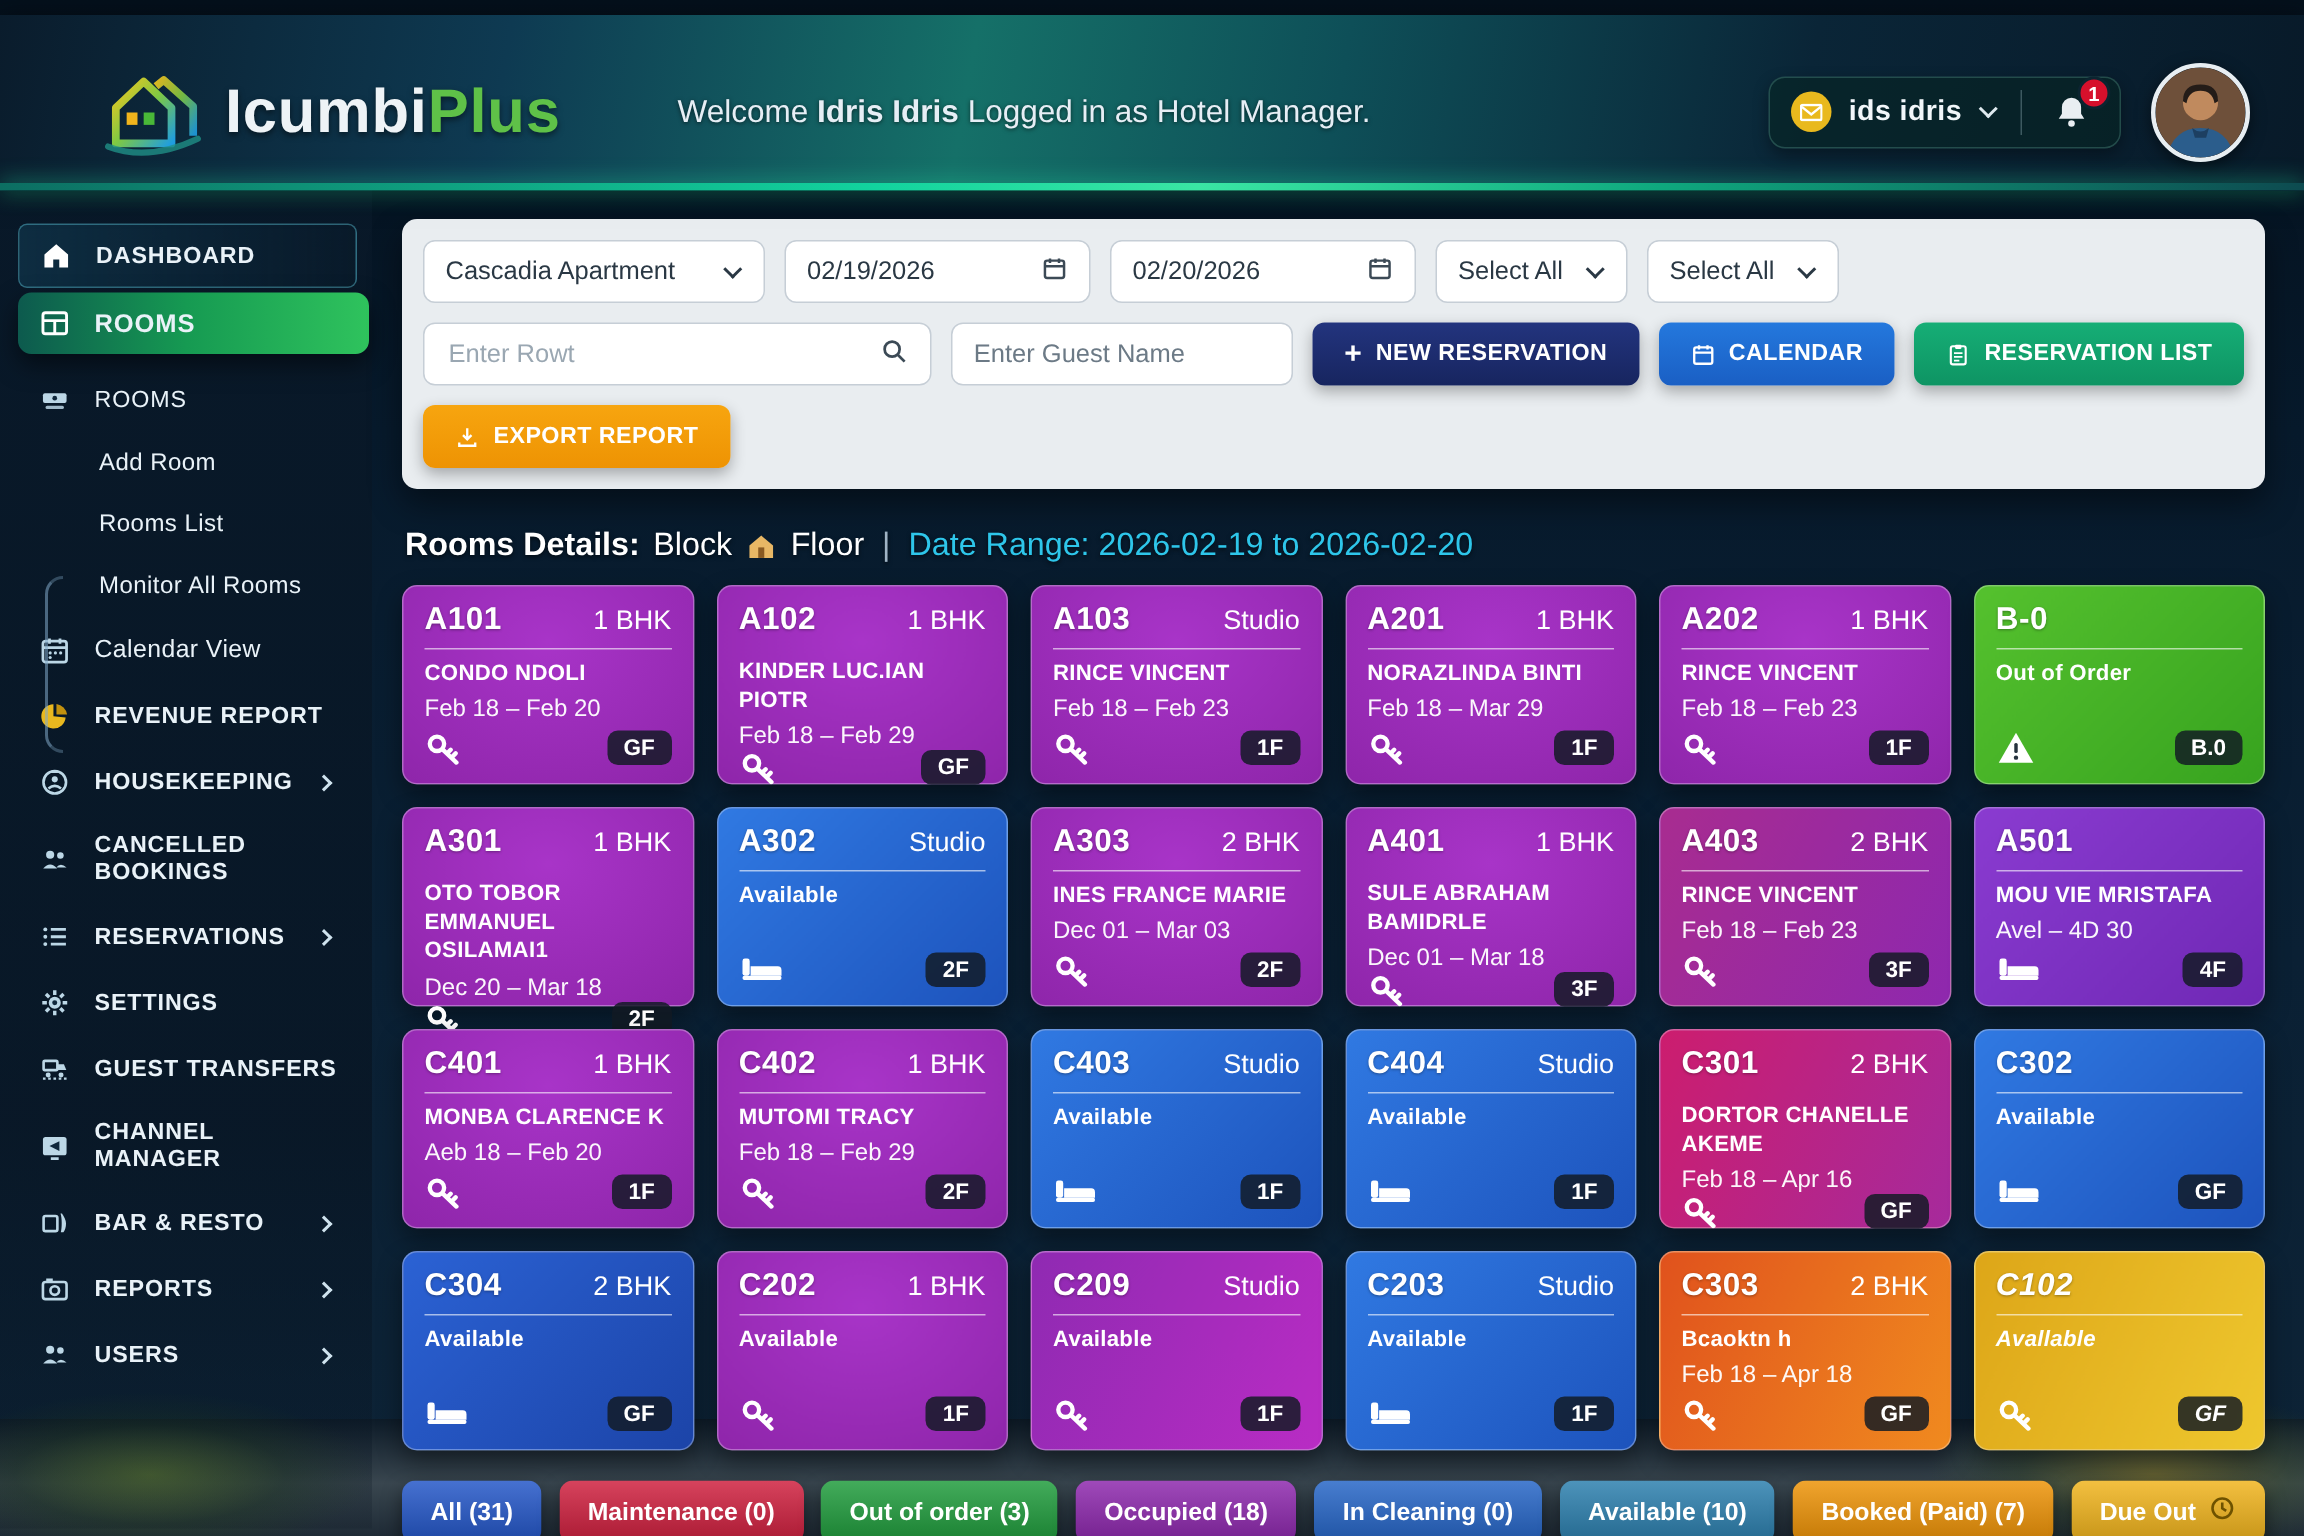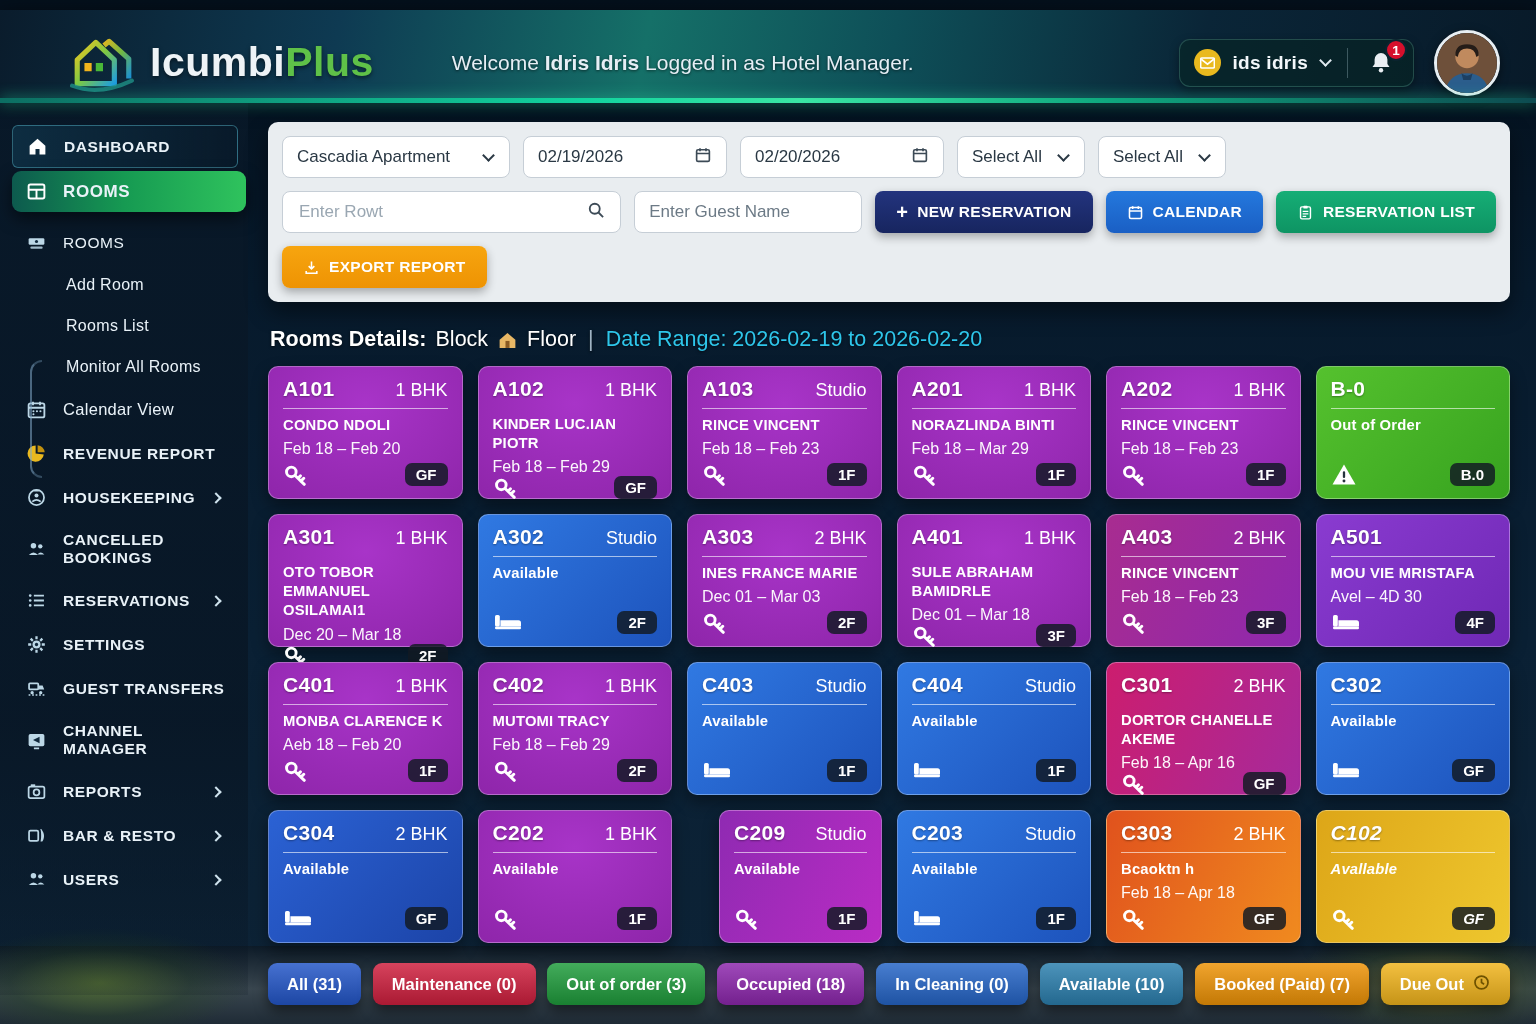--- a/index.html
+++ b/index.html
@@ -10,21 +10,21 @@
 
   
   .scene{position:absolute;left:0;right:0;bottom:0;height:78px;z-index:0;
     background:linear-gradient(180deg,#0d1b28 0%,#39464f 55%,#1f2b36 100%);}
   .scene::before{content:"";position:absolute;left:-50px;bottom:-14px;width:300px;height:110px;border-radius:50%;
     background:radial-gradient(closest-side,rgba(90,120,45,.75),rgba(40,70,30,.35) 60%,transparent);}
   .scene::after{content:"";position:absolute;right:-50px;bottom:-14px;width:300px;height:110px;border-radius:50%;
     background:radial-gradient(closest-side,rgba(120,110,40,.7),rgba(60,80,30,.3) 60%,transparent);}
 
   
-  header{position:relative;z-index:3;display:flex;align-items:center;height:88px;margin-top:10px;
+  header{position:relative;z-index:3;display:flex;align-items:center;height:112px;margin-top:10px;
     padding:17px 36px 0 70px;
     background:linear-gradient(100deg,#0a1c2c 0%,#0e3a52 22%,#157068 42%,#0e4f58 58%,#0a2537 78%,#081a29 100%);
     box-shadow:0 4px 18px rgba(0,0,0,.6);text-align:center;}
   header::after{content:"";position:absolute;left:0;right:0;bottom:-5px;height:5px;
     background:linear-gradient(90deg,#0c6e62,#12d39e 38%,#3ae6a4 52%,#0fa87e 72%,#0d4b50 100%);
     box-shadow:0 0 14px rgba(35,220,160,.7);}
   .logo{display:flex;align-items:center;gap:14px;}
   .logo svg{display:block;}
   .logo-text{font-size:41px;font-weight:700;color:#eef3f6;letter-spacing:.5px;
     text-shadow:0 2px 4px rgba(0,0,0,.5);}
@@ -110,21 +110,21 @@
   .room-id{font-size:21px;font-weight:700;letter-spacing:.3px;text-shadow:0 1px 2px rgba(0,0,0,.35);}
   .room-type{font-size:18px;font-weight:400;}
   .room-div{height:1px;background:rgba(255,255,255,.6);margin:7px 0;}
   .room-name{font-size:14.8px;font-weight:700;letter-spacing:.2px;line-height:1.3;}
   .room-dates{font-size:16px;margin-top:5px;opacity:.96;}
   .room-bottom{margin-top:auto;display:flex;align-items:center;justify-content:space-between;}
   .room-icon svg{display:block;}
   .floor-badge{background:rgba(18,26,36,.84);border-radius:7px;padding:3px 11px;font-size:15px;font-weight:700;}
 
   .room--purple{background:radial-gradient(130% 150% at 50% 28%,#a834c8 0%,#9127ad 55%,#7d1d96 100%);}
-  .room--magenta{background:linear-gradient(115deg,#8f2ab2,#b92cc4);margin-left:32px;}
+  .room--magenta{background:linear-gradient(115deg,#8f2ab2,#b92cc4);}
   .room--plum{background:linear-gradient(115deg,#a82c90,#8e28ae);}
   .room--pink{background:linear-gradient(115deg,#cc1d6e,#a62a9c);}
   .room--violet{background:linear-gradient(135deg,#8a3bd0,#6f28b5);}
   .room--blue{background:linear-gradient(135deg,#3079e2,#1d53bc);}
   .room--deepblue{background:linear-gradient(135deg,#2b62d4,#1c44a8);}
   .room--green{background:linear-gradient(135deg,#55c12e,#37a31f);}
   .room--orange{background:linear-gradient(115deg,#e0521d,#f08a1f);}
   .room--yellow{background:linear-gradient(115deg,#dda618,#eec72e);font-style:italic;}
 
   .status-row{display:flex;justify-content:space-between;gap:10px;margin-top:20px;}
@@ -320,36 +320,36 @@
                 <rect x="3" y="4.5" width="18" height="14" rx="2" fill="#bcd7e6"></rect>
                 <path d="M8 11.5 L15.5 7.8 V15.2 Z" fill="#10283c"></path>
                 <path d="M9 21 H15" stroke="#bcd7e6" stroke-width="2"></path>
               </svg>
             </span>
             <span class="nav-label">CHANNEL MANAGER</span>
           </div>
           <div class="nav-item">
             <span class="nav-icon">
               <svg viewBox="0 0 24 24">
+                <rect x="3.5" y="6.5" width="10.5" height="11.5" rx="1.5" fill="none" stroke="#bcd7e6" stroke-width="2"></rect>
+                <path d="M17.5 4.5 C19.2 7 20.6 9.4 20.6 12.2 C20.6 15.2 19.7 17.6 18.6 18.8 L16.6 18.8 C17.6 15.8 17.6 7.8 16.4 4.5 Z" fill="#bcd7e6"></path>
+              </svg>
+            </span>
+            <span class="nav-label">BAR &amp; RESTO</span>
+            <span class="nav-chev"></span>
+          </div>
+          <div class="nav-item">
+            <span class="nav-icon">
+              <svg viewBox="0 0 24 24">
                 <rect x="3" y="6.5" width="18" height="13" rx="2" fill="none" stroke="#bcd7e6" stroke-width="2"></rect>
                 <circle cx="12" cy="13" r="3.3" fill="none" stroke="#bcd7e6" stroke-width="2"></circle>
                 <rect x="5.5" y="3.8" width="5" height="3" fill="#bcd7e6"></rect>
               </svg>
             </span>
             <span class="nav-label">REPORTS</span>
-            <span class="nav-chev"></span>
-          </div>
-          <div class="nav-item">
-            <span class="nav-icon">
-              <svg viewBox="0 0 24 24">
-                <rect x="3.5" y="6.5" width="10.5" height="11.5" rx="1.5" fill="none" stroke="#bcd7e6" stroke-width="2"></rect>
-                <path d="M17.5 4.5 C19.2 7 20.6 9.4 20.6 12.2 C20.6 15.2 19.7 17.6 18.6 18.8 L16.6 18.8 C17.6 15.8 17.6 7.8 16.4 4.5 Z" fill="#bcd7e6"></path>
-              </svg>
-            </span>
-            <span class="nav-label">BAR &amp; RESTO</span>
             <span class="nav-chev"></span>
           </div>
           <div class="nav-item">
             <span class="nav-icon">
               <svg viewBox="0 0 24 24">
                 <circle cx="8.5" cy="7.8" r="3.1" fill="#bcd7e6"></circle>
                 <circle cx="16.3" cy="8.4" r="2.5" fill="#bcd7e6"></circle>
                 <path d="M3.2 18.2 Q8.5 12.4 13.8 18.2 Z" fill="#bcd7e6"></path>
                 <path d="M13.2 17.6 Q16.3 13.4 21 17.6 Z" fill="#bcd7e6"></path>
               </svg>

